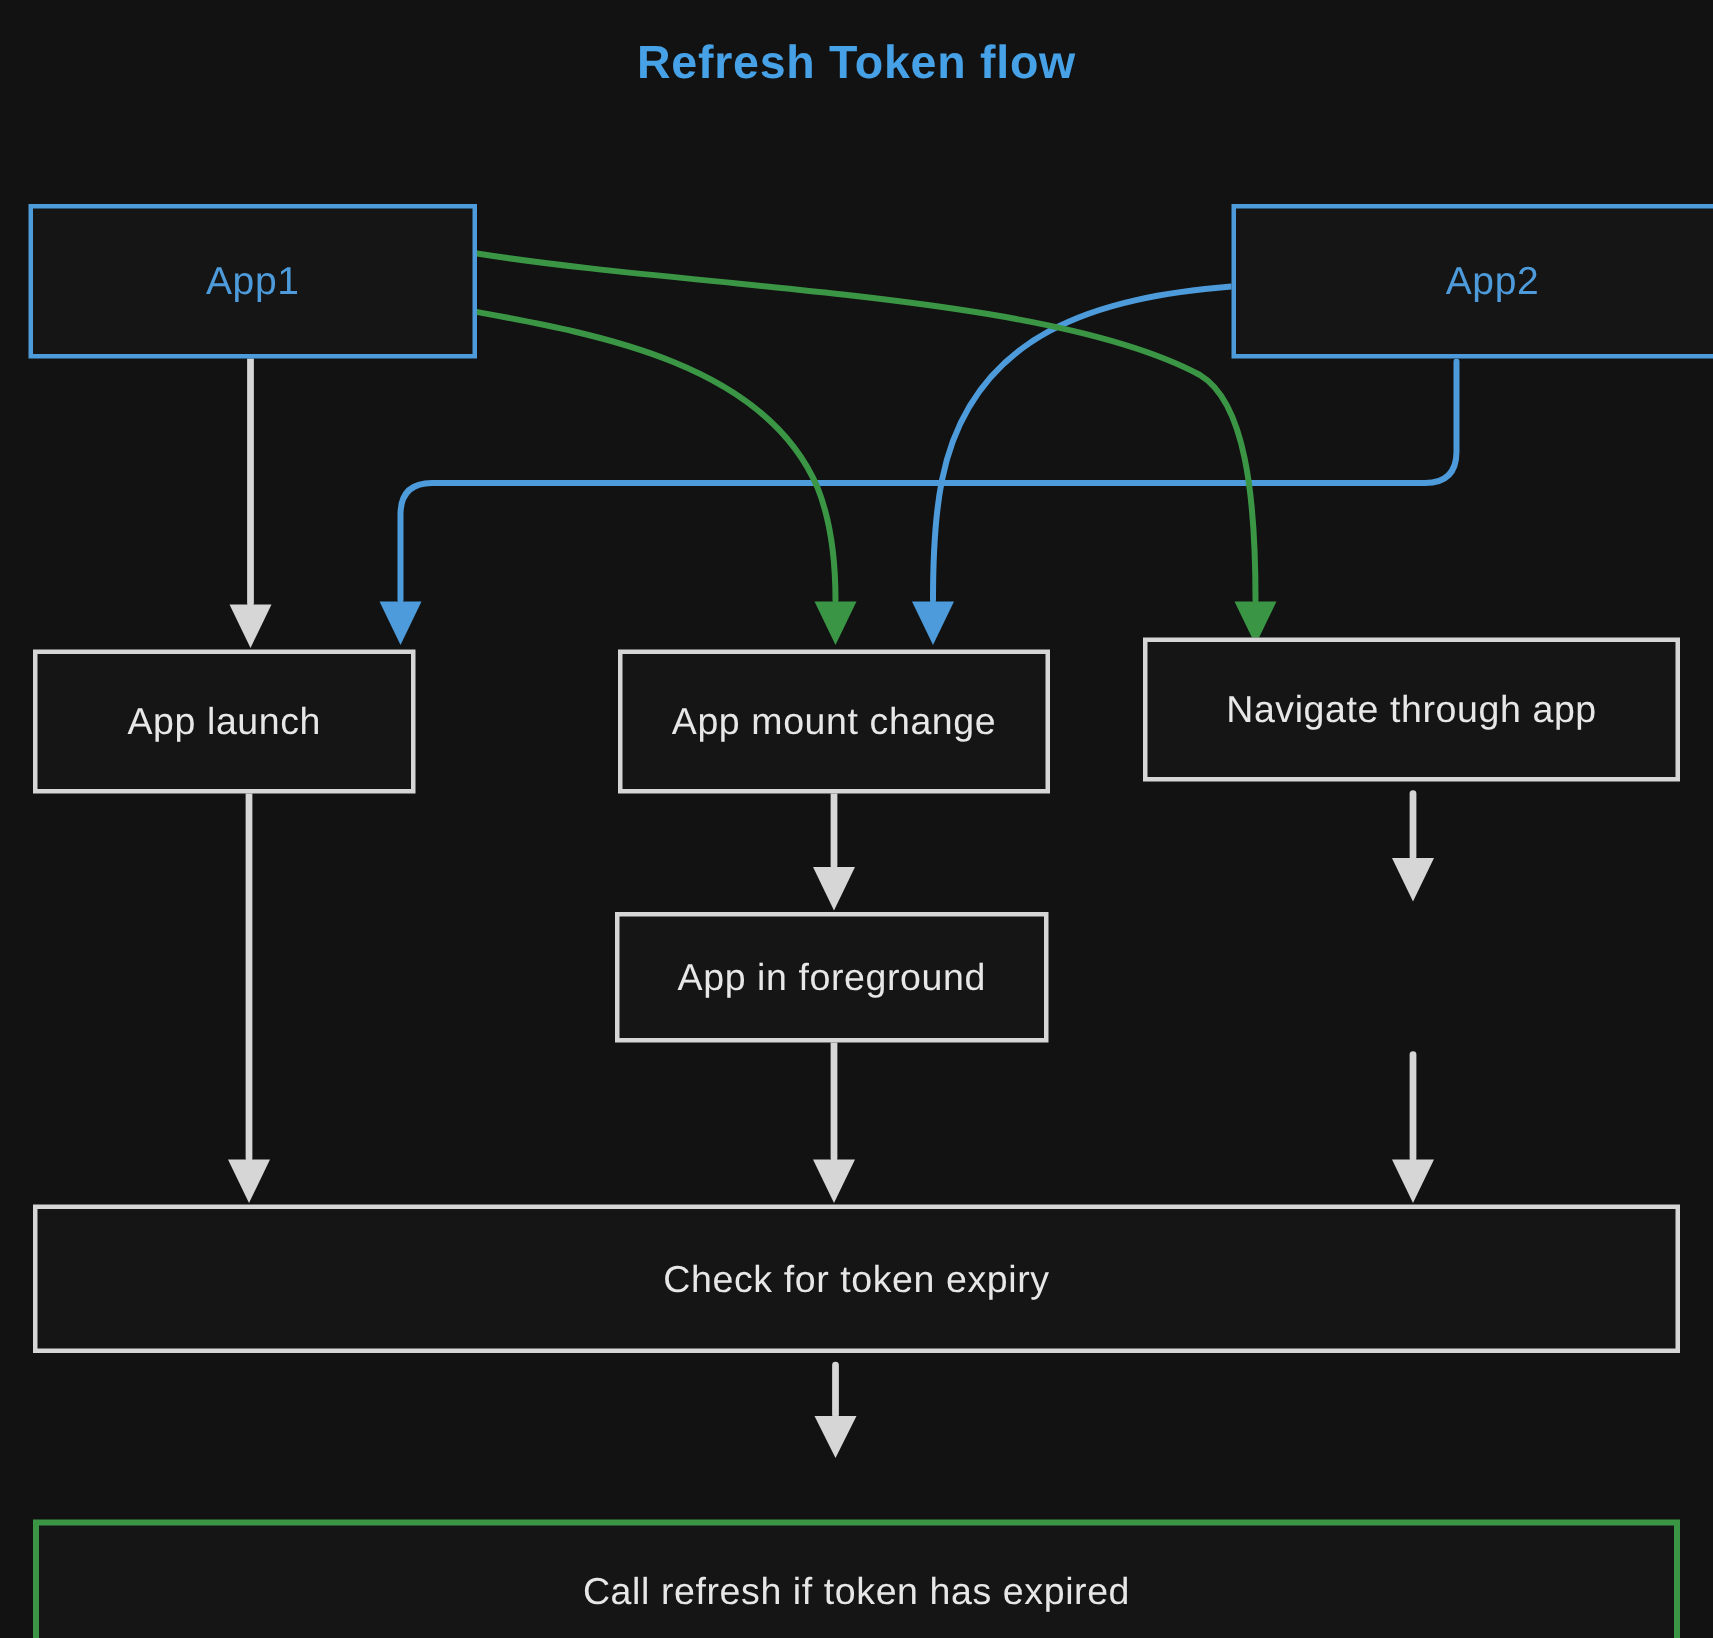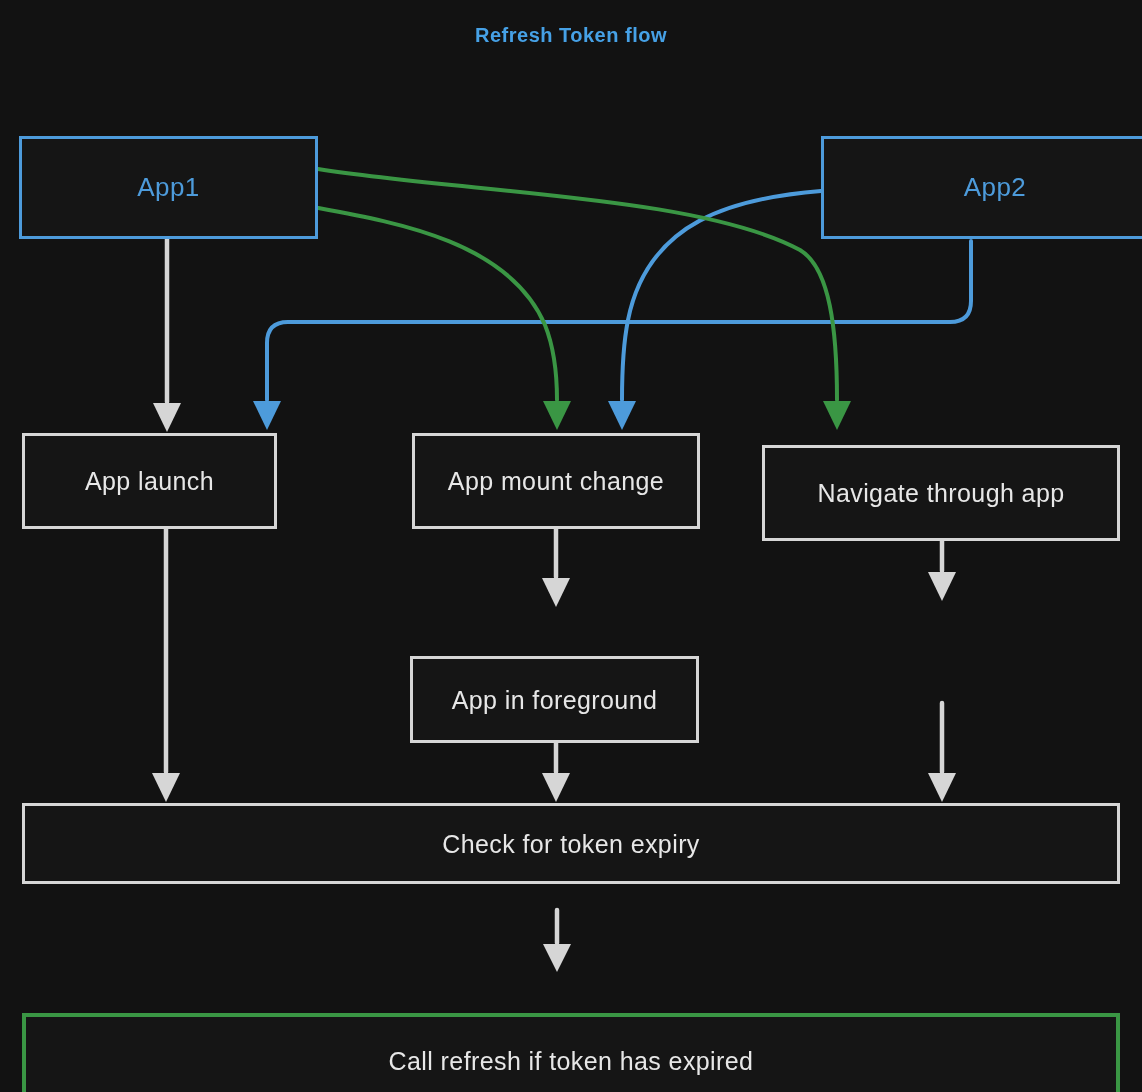--- a/index.html
+++ b/index.html
@@ -10,21 +10,21 @@
     background: #121212;
     font-family: "Liberation Sans", sans-serif;
     overflow: hidden;
   }
   .title {
     position: absolute;
     top: 24px;
     left: 0;
     width: 100%;
     text-align: center;
-    font-size: 20px;
+    font-size: 31px;
     font-weight: 700;
     letter-spacing: 0.5px;
     color: #46a1e6;
   }
   .edges {
     position: absolute;
     top: 0;
     left: 0;
   }
   .node {
@@ -43,24 +43,24 @@
     line-height: 1.28;
   }
   .node.blue  { border-color: #4d9bdb; color: #4d9bdb; font-size: 26px; }
   .node.green { border-color: #3a9644; border-width: 4px; }
 
   
   .n-app1        { left: 19px;  top: 136px; width: 299px;  height: 103px; }
   .n-app2        { left: 821px; top: 136px; width: 348px;  height: 103px; }
   .n-launch      { left: 22px;  top: 433px; width: 255px;  height: 96px; }
   .n-state       { left: 412px; top: 433px; width: 288px;  height: 96px; }
-  .n-navigate    { left: 762px; top: 445px; width: 358px;  height: 96px; }
-  .n-foreground  { left: 410px; top: 608px; width: 289px;  height: 87px; margin-top: 48px; }
+  .n-navigate    { left: 762px; top: 425px; width: 358px;  height: 96px; }
+  .n-foreground  { left: 410px; top: 608px; width: 289px;  height: 87px; }
   .n-pagenav     { left: 762px; top: 602px; width: 360px;  height: 101px; }
-  .n-check       { left: 22px;  top: 803px; width: 1098px; height: 81px; }
+  .n-check       { left: 22px;  top: 803px; width: 1098px; height: 99px; }
   .n-refresh     { left: 22px;  top: 973px; width: 1098px; height: 95px; margin-top: 40px; }
 </style>
 </head>
 <body>
 
 <div class="canvas">
 
   <div class="title">Refresh Token flow</div>
 
   <svg class="edges" width="1142" height="1092" viewBox="0 0 1142 1092" fill="none" xmlns="http://www.w3.org/2000/svg">

